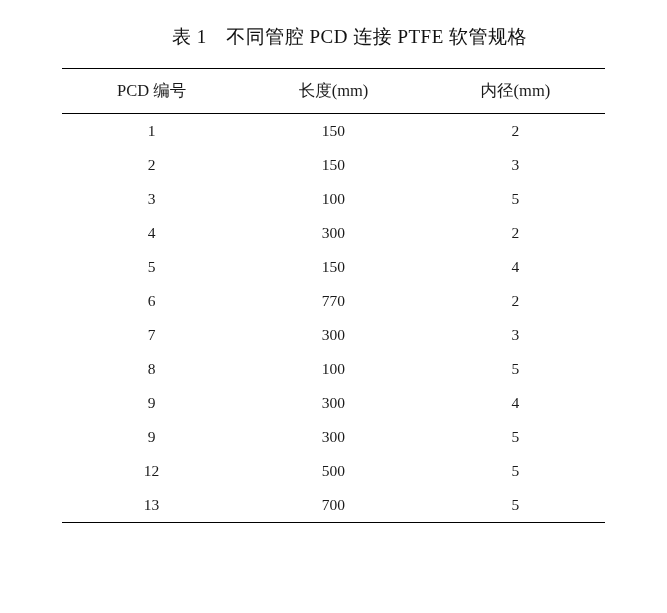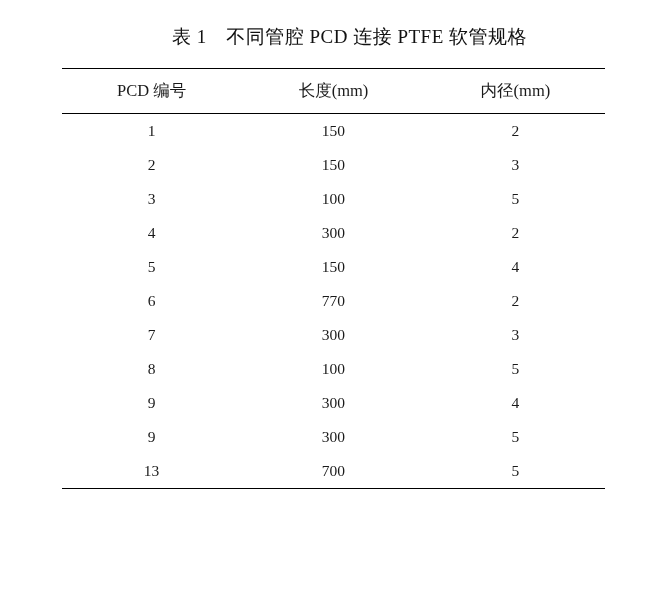--- a/index.html
+++ b/index.html
@@ -130,20 +130,25 @@
         <tr>
           <td>9</td>
           <td>300</td>
           <td>4</td>
         </tr>
         <tr>
           <td>9</td>
           <td>300</td>
           <td>5</td>
         </tr>
+        <tr>
+          <td>12</td>
+          <td>500</td>
+          <td>5</td>
+        </tr>
         <tr class="rule-bottom">
           <td>13</td>
           <td>700</td>
           <td>5</td>
         </tr>
       </tbody>
     </table>
   </div>
 
 </div>

